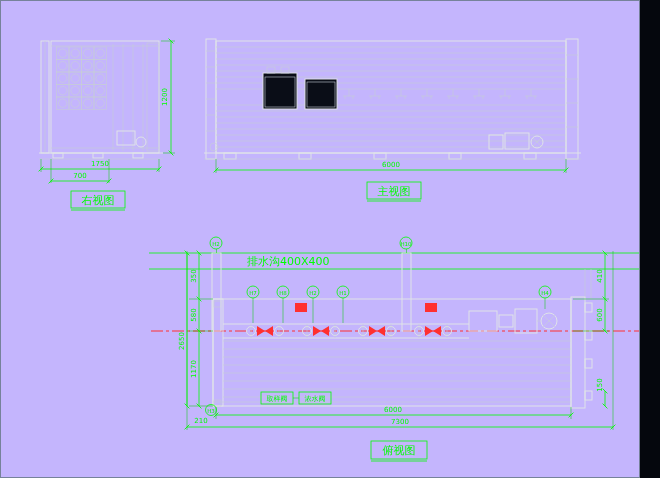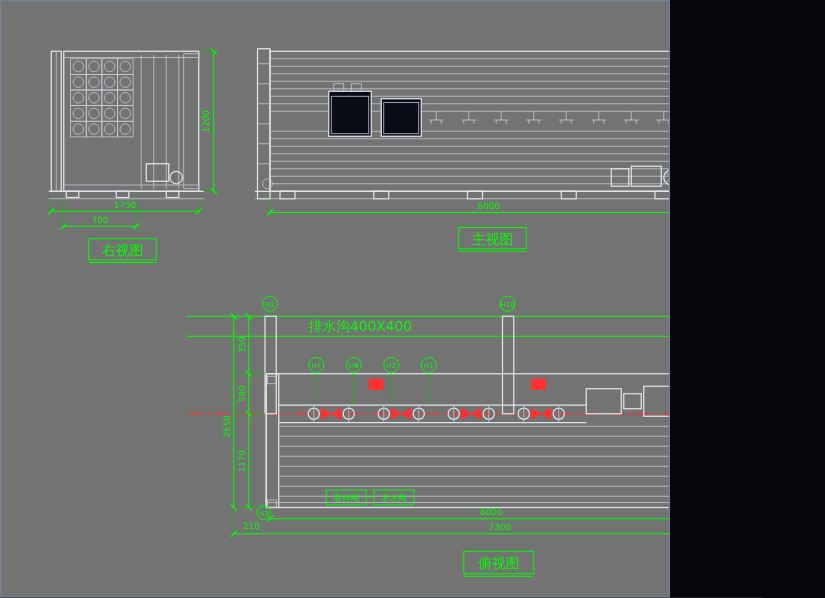--- a/index.html
+++ b/index.html
@@ -1,16 +1,16 @@
 <!DOCTYPE html>
 <html><head>
 <meta charset="utf-8">
 <style>
   html,body{margin:0;padding:0;background:#05070d;}
-  .stage{position:relative;width:536px;height:478px;background:#737373;
+  .stage{position:relative;width:640px;height:478px;background:#c4b5fd;
          border:1px solid #76829a;box-sizing:border-box;overflow:hidden;
          font-family:"DejaVu Sans",sans-serif;}
   svg{display:block;}
   text{font-family:"DejaVu Sans",sans-serif;}
   .w {stroke:#dfe3e8;stroke-width:1;fill:none}
   .wt{stroke:#c7ced6;stroke-width:.6;fill:none}
   .g {stroke:#00ff00;stroke-width:.8;fill:none}
   .gthin{stroke:#00cc00;stroke-width:.5;fill:none}
   .gt {fill:#00ff00;font-size:7px}
   .gts{fill:#00ff00;font-size:5.5px}

